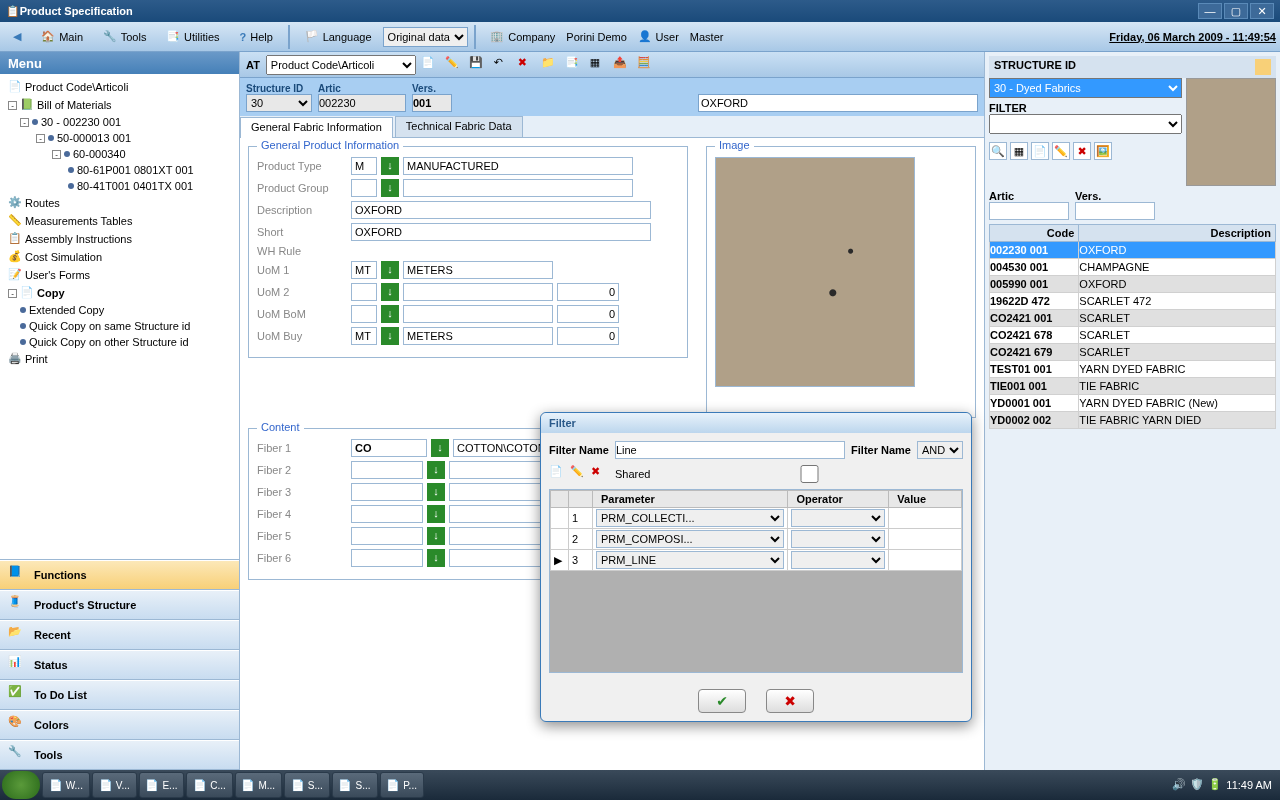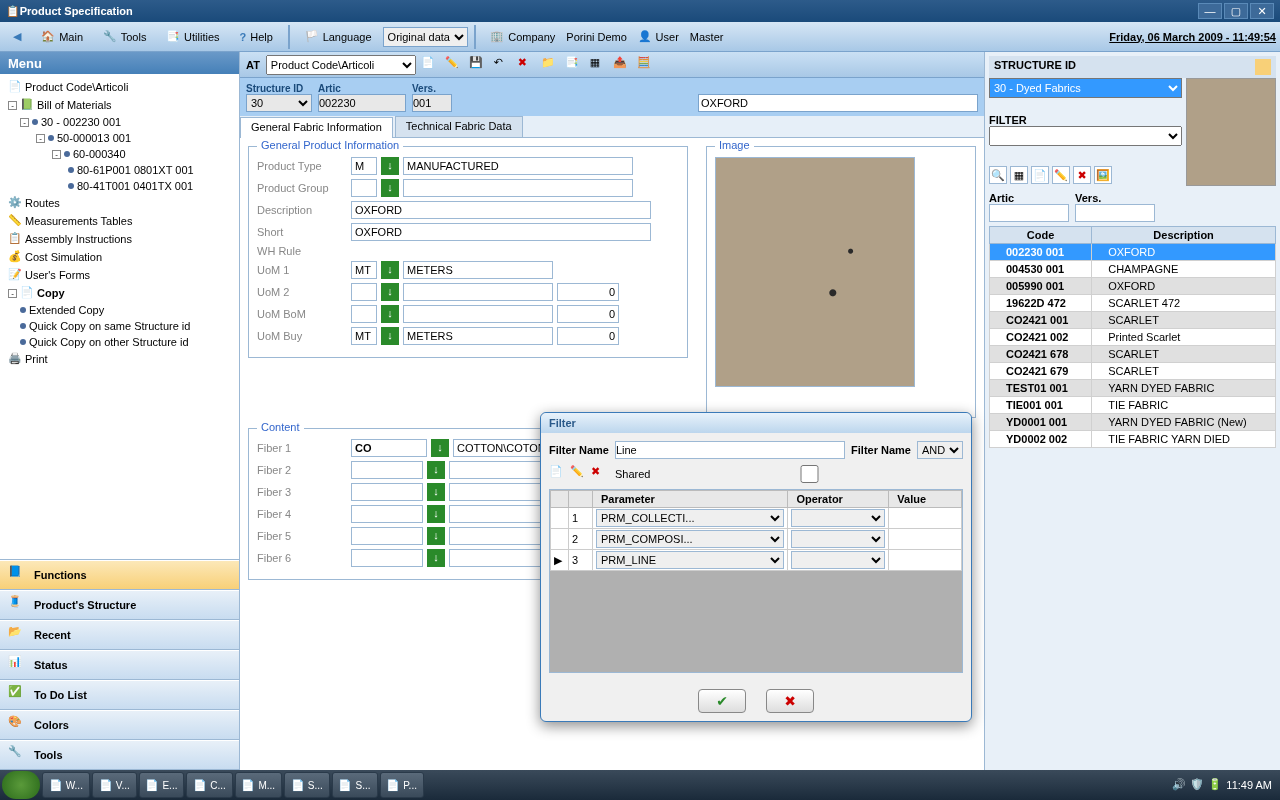--- a/index.html
+++ b/index.html
@@ -64,32 +64,32 @@
 .col1 { flex: 1.15; }
 .col2 { width: 270px; }
 .img-box { width: 200px; height: 230px; border: 1px solid #9cb8d4; background: #b0a088; position: relative; overflow: hidden; }
 .img-box::after { content: ""; position: absolute; inset: 10px; background: radial-gradient(circle at 70% 40%, #2a2a2a 2px, transparent 3px), radial-gradient(circle at 60% 60%, #2a2a2a 3px, transparent 4px); }
 
 .right-panel { width: 296px; background: #e8f0f8; border-left: 1px solid #9cb8d4; padding: 4px; display: flex; flex-direction: column; }
 .rp-hdr { background: #d5e2ef; padding: 3px 5px; font-weight: bold; display: flex; }
 .rp-hdr .pin { margin-left: auto; width: 16px; height: 16px; background: #f8d078; }
 .rp-body { display: flex; gap: 4px; }
 .rp-left { flex: 1; }
-.rp-left select { width: 100%; height: 20px; margin-bottom: 16px; }
+.rp-left select { width: 100%; height: 20px; margin-bottom: 4px; }
 .rp-left .sel-hl { background: #3399ff; color: #fff; }
 .rp-icons { display: flex; gap: 3px; margin: 4px 0; }
 .rp-icons .ib { width: 18px; height: 18px; border: 1px solid #9cb8d4; background: #fff; cursor: pointer; text-align: center; line-height: 16px; }
 .rp-thumb { width: 90px; height: 108px; background: #b0a088; border: 1px solid #999; }
 .rp-inputs { display: flex; gap: 6px; margin-top: 4px; }
 .rp-inputs .c { display: flex; flex-direction: column; }
 .rp-inputs input { width: 80px; height: 18px; border: 1px solid #9cb8d4; }
 .rp-grid { margin-top: 4px; flex: 1; overflow: auto; }
 .rp-grid table { width: 100%; border-collapse: collapse; }
-.rp-grid th { background: #d5e2ef; border: 1px solid #9cb8d4; text-align: center; padding: 2px 4px; }
-.rp-grid td { border: 1px solid #d0d0d0; padding: 2px 16px; background: #fff; }
+.rp-grid th { background: #d5e2ef; border: 1px solid #9cb8d4; text-align: right; padding: 2px 4px; }
+.rp-grid td { border: 1px solid #d0d0d0; padding: 2px 0; background: #fff; }
 .rp-grid tr:nth-child(odd) td { background: #e0e0e0; }
 .rp-grid tr.sel td { background: #3399ff; color: #fff; }
 
 .dialog { position: absolute; left: 540px; top: 412px; width: 432px; background: #f0f0f0; border: 1px solid #3a7ab8; box-shadow: 0 4px 14px rgba(0,0,0,.45); border-radius: 6px; }
 .dialog .dlg-title { background: linear-gradient(#e8f2fb,#bcd6ed); padding: 4px 8px; border-radius: 6px 6px 0 0; font-weight: bold; color: #2a5a8a; }
 .dialog .dlg-body { padding: 8px; }
 .dialog .dlg-row { display: flex; align-items: center; gap: 6px; margin-bottom: 6px; }
 .dialog .dlg-row input { flex: 1; height: 18px; border: 1px solid #9cb8d4; }
 .dialog .dlg-row select { height: 18px; border: 1px solid #9cb8d4; }
 .dialog .dlg-icons { display: flex; gap: 3px; }
@@ -272,21 +272,21 @@
       <div class="fld">
           <label>Structure ID</label>
           <select style="width:66px"><option>30</option></select>
         </div>
       <div class="fld">
           <label>Artic</label>
           <input style="width: 88px;" value="002230">
         </div>
       <div class="fld">
           <label>Vers.</label>
-          <input style="width: 40px;" value="001">
+          <input style="width: 40px; font-weight: bold;" value="001">
         </div>
       <input class="big" value="OXFORD" style="">
     </div>
     <div class="tabs">
       <div class="tab active">General Fabric Information</div>
       <div class="tab">Technical Fabric Data</div>
     </div>
     <div class="form-area">
       <div class="two-col">
         <div class="col1">
@@ -447,24 +447,20 @@
             </tr>
             <tr>
               <td><b>19622D 472</b></td>
               <td>SCARLET 472</td>
             </tr>
             <tr>
               <td><b>CO2421 001</b></td>
               <td>SCARLET</td>
             </tr>
             <tr>
-              <td><b>CO2421 002</b></td>
-              <td>Printed Scarlet</td>
-            </tr>
-            <tr>
               <td><b>CO2421 678</b></td>
               <td>SCARLET</td>
             </tr>
             <tr>
               <td><b>CO2421 679</b></td>
               <td>SCARLET</td>
             </tr>
             <tr>
               <td><b>TEST01 001</b></td>
               <td>YARN DYED FABRIC</td>

